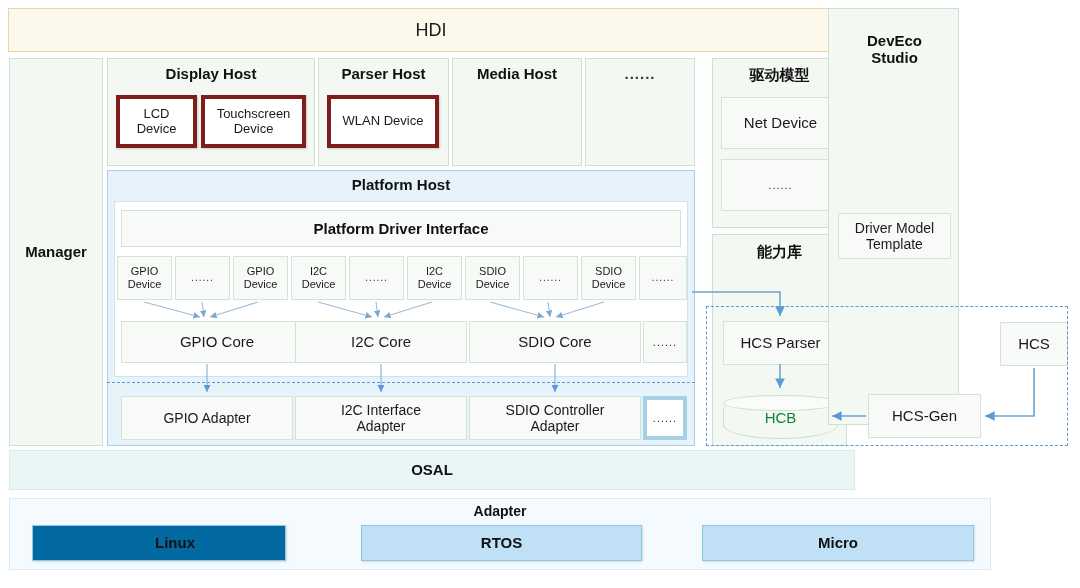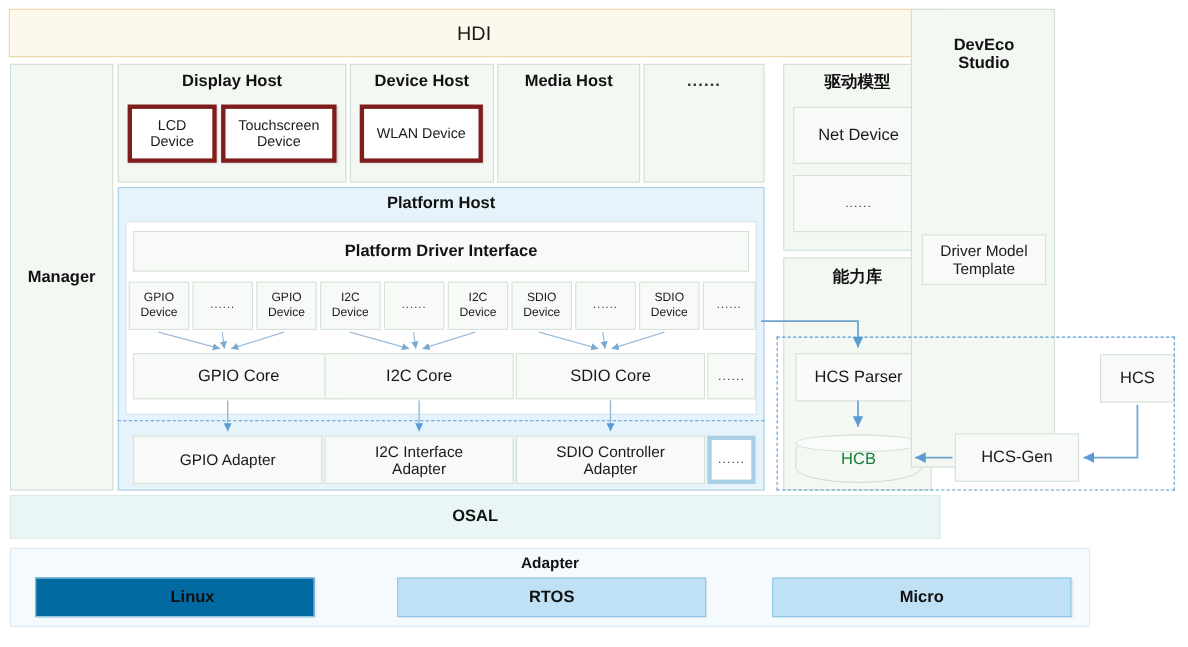--- a/index.html
+++ b/index.html
@@ -110,21 +110,21 @@
     </div>
     <div class="abs white-box ctr" style="left:93px; top:36px; width:105px; height:53px;">
       <div>
         <div class="t13 reg">Touchscreen</div>
         <div class="t13 reg">Device</div>
       </div>
     </div>
   </div>
 
   <div class="abs pale" style="left:318px; top:58px; width:131px; height:108px;">
-    <div class="ctr t15 bold" style="height:30px;">Device Host</div>
+    <div class="ctr t15 bold" style="height:30px;">Parser Host</div>
     <div class="abs white-box ctr" style="left:8px; top:36px; width:112px; height:53px;">
       <span class="t13 reg">WLAN Device</span>
     </div>
   </div>
 
   <div class="abs pale" style="left:452px; top:58px; width:130px; height:108px;">
     <div class="ctr t15 bold" style="height:30px;">Media Host</div>
   </div>
 
   <div class="abs pale" style="left:585px; top:58px; width:110px; height:108px;">

